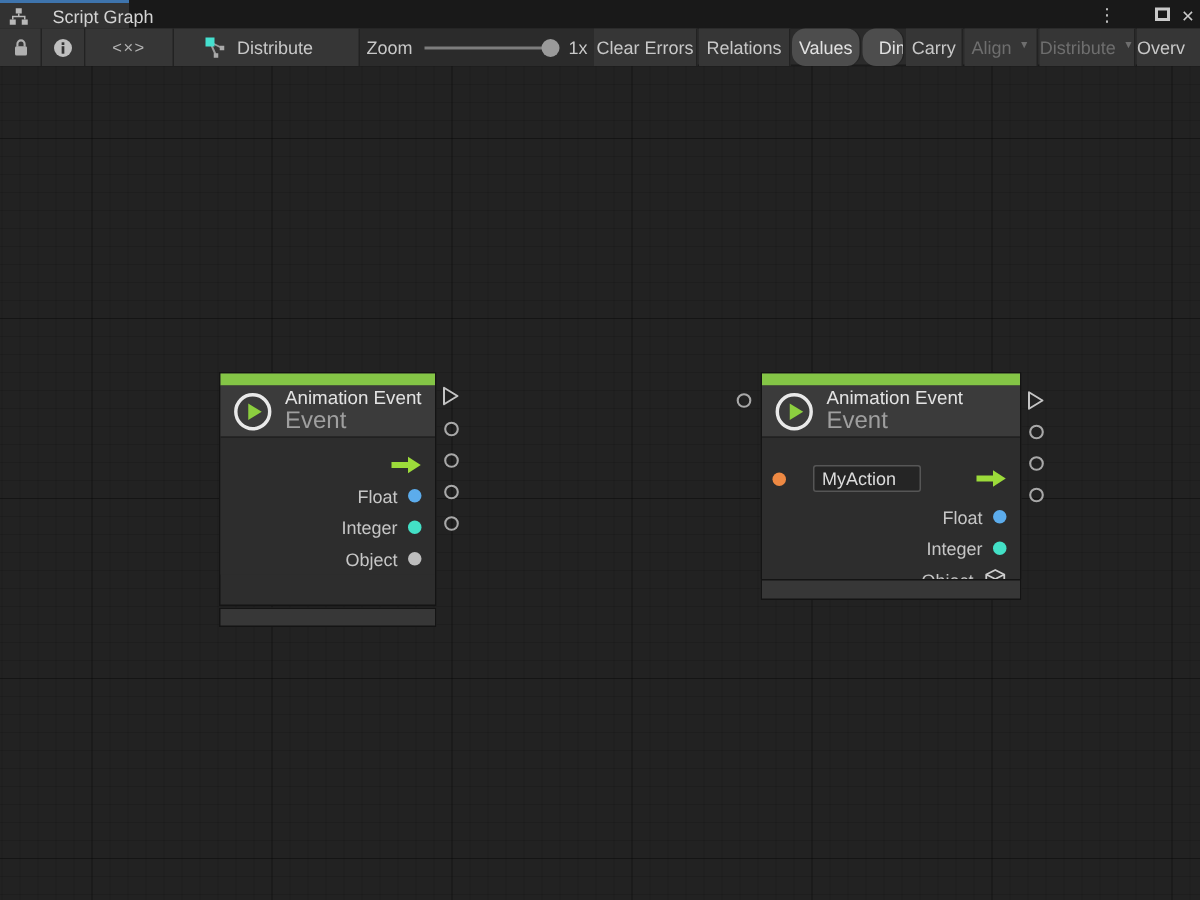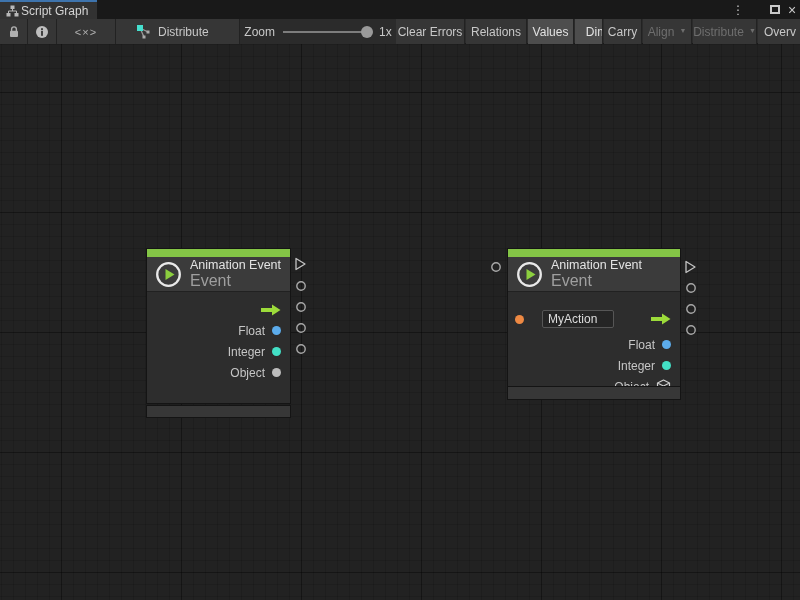--- a/index.html
+++ b/index.html
@@ -2,55 +2,55 @@
 <html><head>
 <meta charset="utf-8">
 <style>
   * { margin:0; padding:0; box-sizing:border-box; }
   html,body { width:800px; height:600px; overflow:hidden; background:#191919;
               font-family:"Liberation Sans", sans-serif; }
   .app { position:relative; width:800px; height:600px; }
 
   
   .tabbar { position:absolute; left:0; top:0; width:800px; height:19px; background:#191919; }
-  .tab { position:absolute; left:0; top:0; width:97px; height:19px; background:#323232;
-         border-top:2px solid #3e74ad; display:flex; align-items:center; gap:2px; padding-left:6px; }
+  .tab { position:absolute; left:0; top:0; width:86px; height:19px; background:#323232;
+         border-top:2px solid #3e74ad; display:flex; align-items:center; gap:16px; padding-left:6px; }
   .tab-label { color:#d4d4d4; font-size:12px; white-space:nowrap; }
   .winctl { position:absolute; top:0; height:19px; display:flex; align-items:center; justify-content:center;
             color:#c9c9c9; cursor:default; }
   .ctl-menu { left:730px; width:16px; font-size:12px; letter-spacing:0; }
   .ctl-max { left:766px; width:18px; }
   .ctl-max .boxglyph { width:10px; height:9px; border:2px solid #c9c9c9; }
   .ctl-close { left:784px; width:16px; font-size:14px; }
 
   
   .toolbar { position:absolute; left:0; top:19px; width:800px; height:25px; background:#2b2b2b;
              border-bottom:1px solid #1a1a1a; }
   .tseg { position:absolute; top:0; height:25px; background:#363636; border-right:1px solid #222;
           display:flex; align-items:center; justify-content:center; color:#c8c8c8; font-size:12px; }
   .tbtn { cursor:default; white-space:nowrap; overflow:hidden; }
-  .tbtn.active { background:#4d4d4d; color:#e2e2e2; }
+  .tbtn.active { background:#4d4d4d; color:#e2e2e2;border-radius:9px; }
   .tbtn.disabled { color:#6e6e6e; }
   .caret { font-size:7px; margin-left:5px; position:relative; top:-1px; }
   .seg-lock   { left:0;   width:28px; }
   .seg-info   { left:28px; width:29px; }
   .seg-code   { left:57px; width:59px; color:#b2b2b2; font-size:11px; letter-spacing:1px; }
   .seg-gobj   { left:116px; width:124px; justify-content:flex-start; padding-left:20px; gap:6px; }
   .seg-zoom   { left:240px; width:156px; background:#2b2b2b; border-right:none; gap:8px; }
   .zoom-track { position:relative; width:88px; height:2px; background:#7d7d7d; }
   .zoom-knob  { position:absolute; right:-2px; top:-5px; width:12px; height:12px; border-radius:50%;
                 background:#9a9a9a; }
   .b-clear { left:396px; width:69px; }
   .b-rel   { left:466px; width:61px; }
   .b-val   { left:528px; width:46px; }
   .b-dim   { left:575px; width:28px;padding-left:16px; }
   .b-carry { left:604px; width:38px; }
   .b-align { left:643px; width:49px; }
   .b-dist  { left:693px; width:64px; }
-  .b-over  { left:758px; width:42px; border-right:none; justify-content:flex-start; padding-left:6px; }
+  .b-over  { left:758px; width:42px; border-right:none; justify-content:flex-start; padding-left:0; }
 
   
   .canvas { position:absolute; left:0; top:44px; width:800px; height:556px;
     background-color:#222222;
     background-image:
       linear-gradient(rgba(0,0,0,0.30) 1px, transparent 1px),
       linear-gradient(90deg, rgba(0,0,0,0.30) 1px, transparent 1px),
       linear-gradient(rgba(0,0,0,0.12) 1px, transparent 1px),
       linear-gradient(90deg, rgba(0,0,0,0.12) 1px, transparent 1px);
     background-size:120px 120px, 120px 120px, 12px 12px, 12px 12px;

